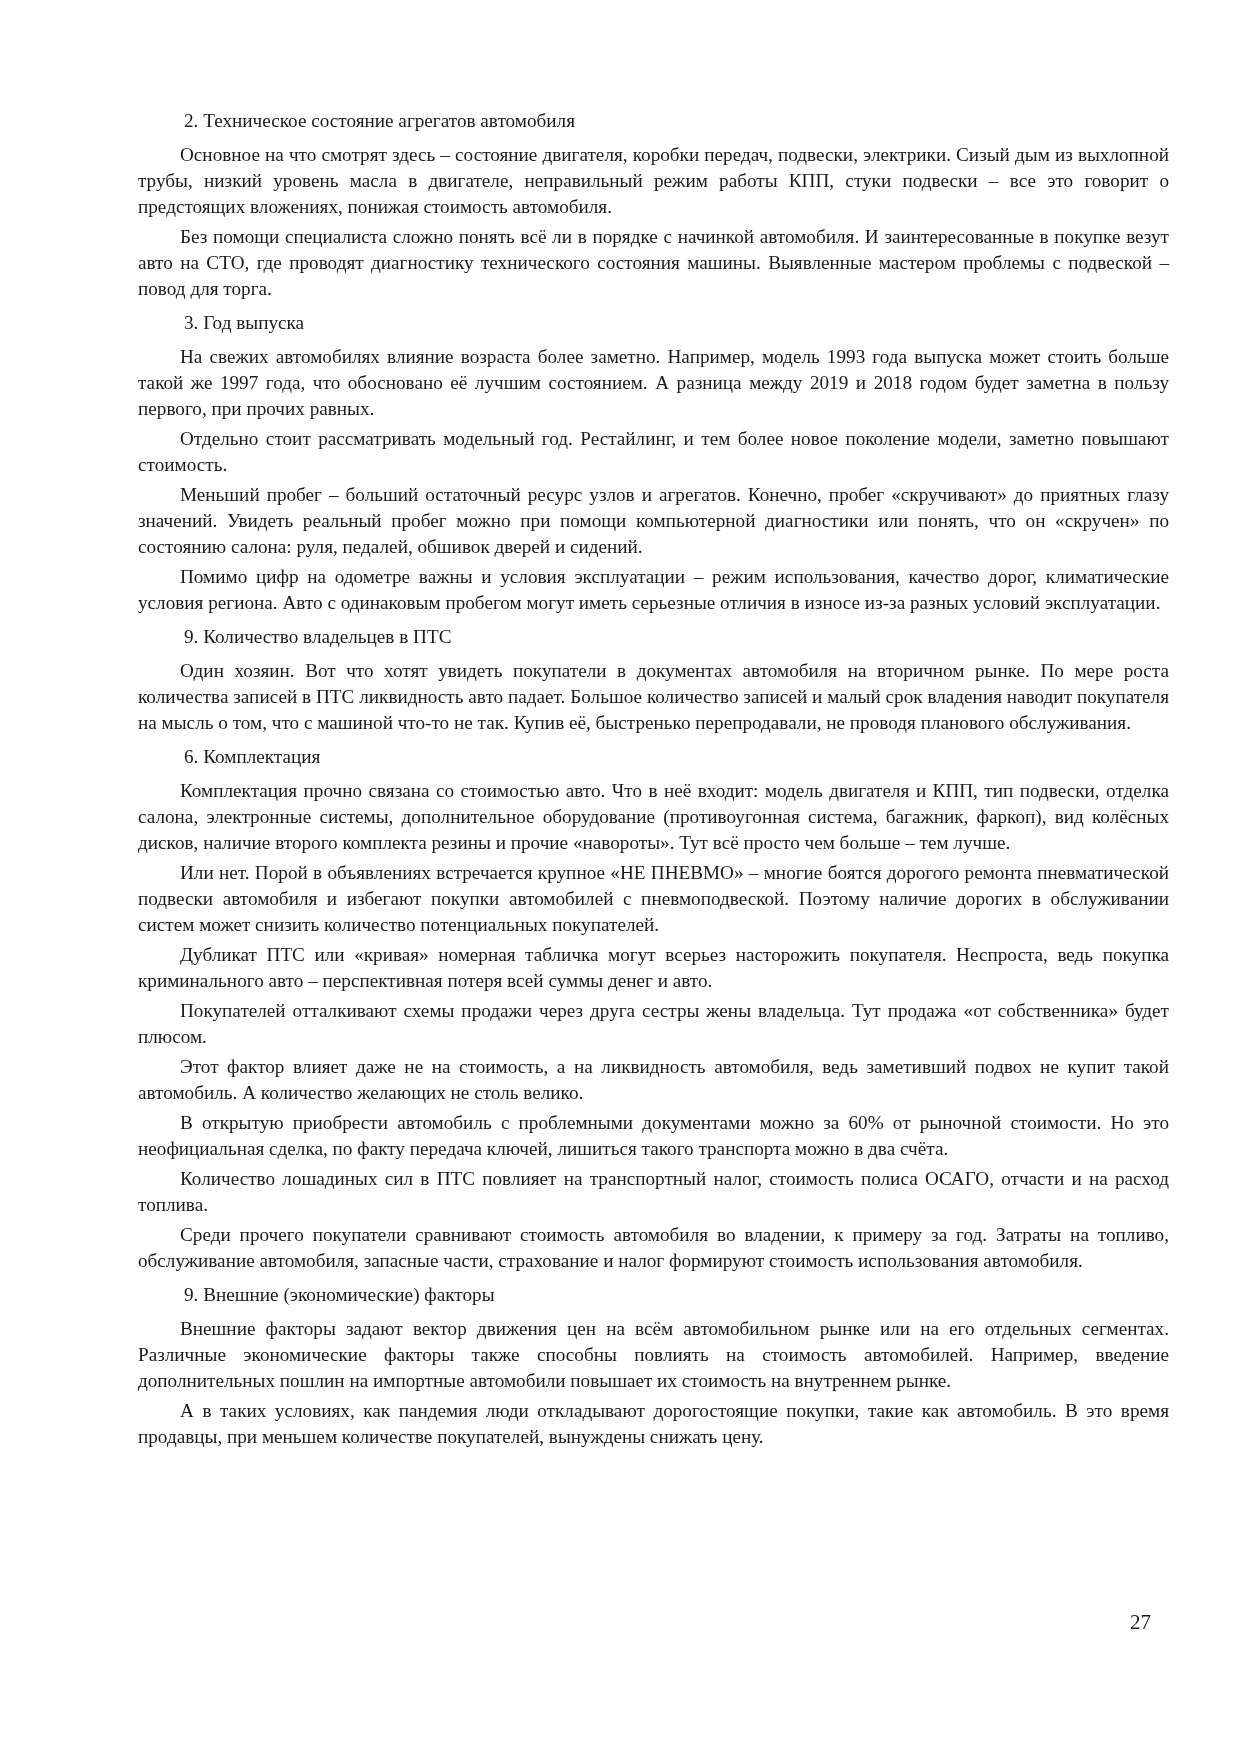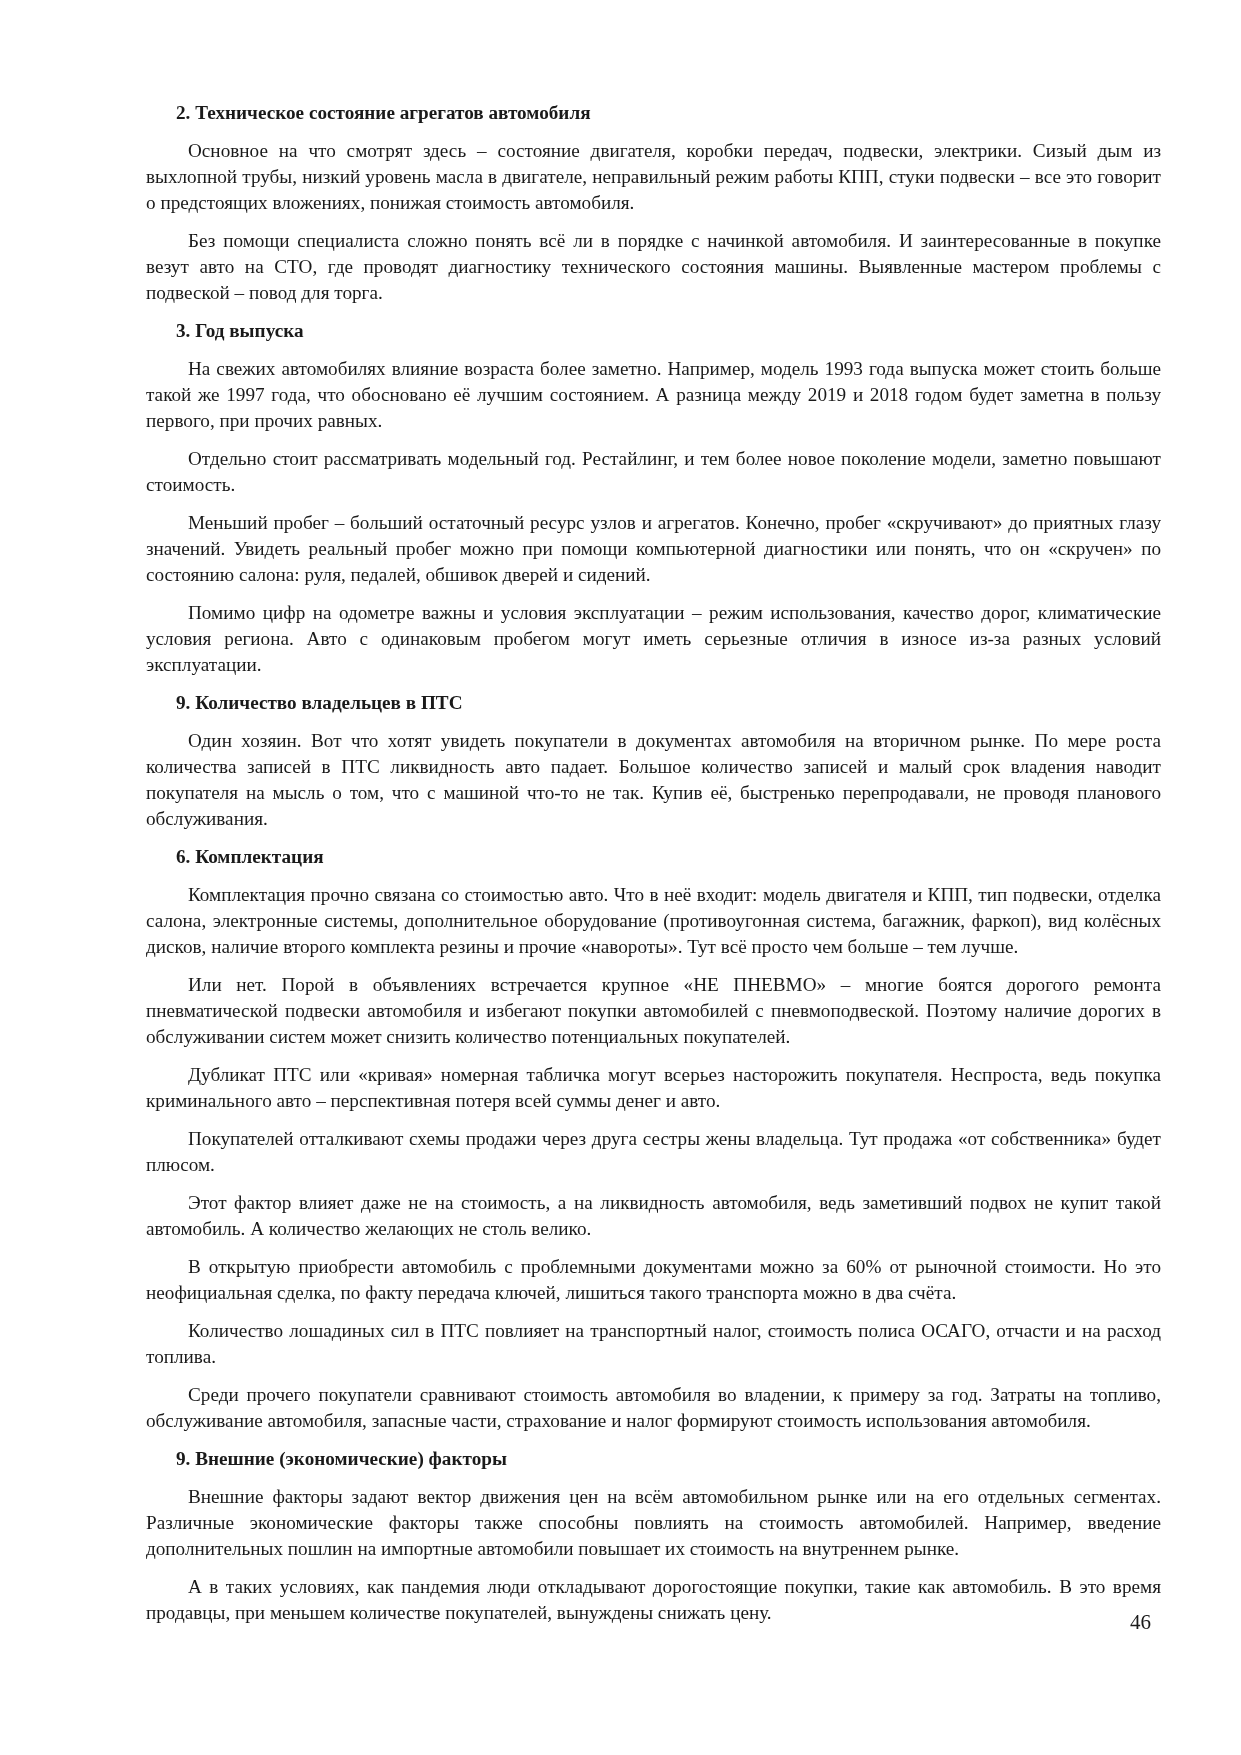--- a/index.html
+++ b/index.html
@@ -2,22 +2,22 @@
 <html><head>
 <meta charset="utf-8">
 <style>
   html, body { margin: 0; padding: 0; background: #ffffff; }
   body { width: 1241px; height: 1755px; position: relative; overflow: hidden; }
   .page {
     position: absolute; left: 134px; top: 100px; width: 1039px;
     font-family: "Liberation Serif", serif; font-size: 19.2px; line-height: 26px;
     color: #1a1a1a;
   }
-  .sec-title { font-weight: bold; text-indent: 42px; margin: 0; }
-  .para { margin: 12px; text-align: justify; text-indent: 42px; }
+  .sec-title { font-weight: normal; text-indent: 42px; margin: 8px; }
+  .para { margin: 4px; text-align: justify; text-indent: 42px; }
   .page-number {
     position: absolute; left: 1130px; top: 1610px; font-family: "Liberation Serif", serif;
     font-size: 21px; color: #1a1a1a;
   }
 </style>
 </head>
 <body>
 
 <div class="page">
 
@@ -45,13 +45,13 @@
   <p class="para">В открытую приобрести автомобиль с проблемными документами можно за 60% от рыночной стоимости. Но это неофициальная сделка, по факту передача ключей, лишиться такого транспорта можно в два счёта.</p>
 
   <p class="para">Количество лошадиных сил в ПТС повлияет на транспортный налог, стоимость полиса ОСАГО, отчасти и на расход топлива.</p>
   <p class="para">Среди прочего покупатели сравнивают стоимость автомобиля во владении, к примеру за год. Затраты на топливо, обслуживание автомобиля, запасные части, страхование и налог формируют стоимость использования автомобиля.</p>
 
   <p class="sec-title">9. Внешние (экономические) факторы</p>
   <p class="para">Внешние факторы задают вектор движения цен на всём автомобильном рынке или на его отдельных сегментах. Различные экономические факторы также способны повлиять на стоимость автомобилей. Например, введение дополнительных пошлин на импортные автомобили повышает их стоимость на внутреннем рынке.</p>
   <p class="para">А в таких условиях, как пандемия люди откладывают дорогостоящие покупки, такие как автомобиль. В это время продавцы, при меньшем количестве покупателей, вынуждены снижать цену.</p>
 </div>
 
-<div class="page-number">46</div>
+<div class="page-number">27</div>
 
 </body></html>

